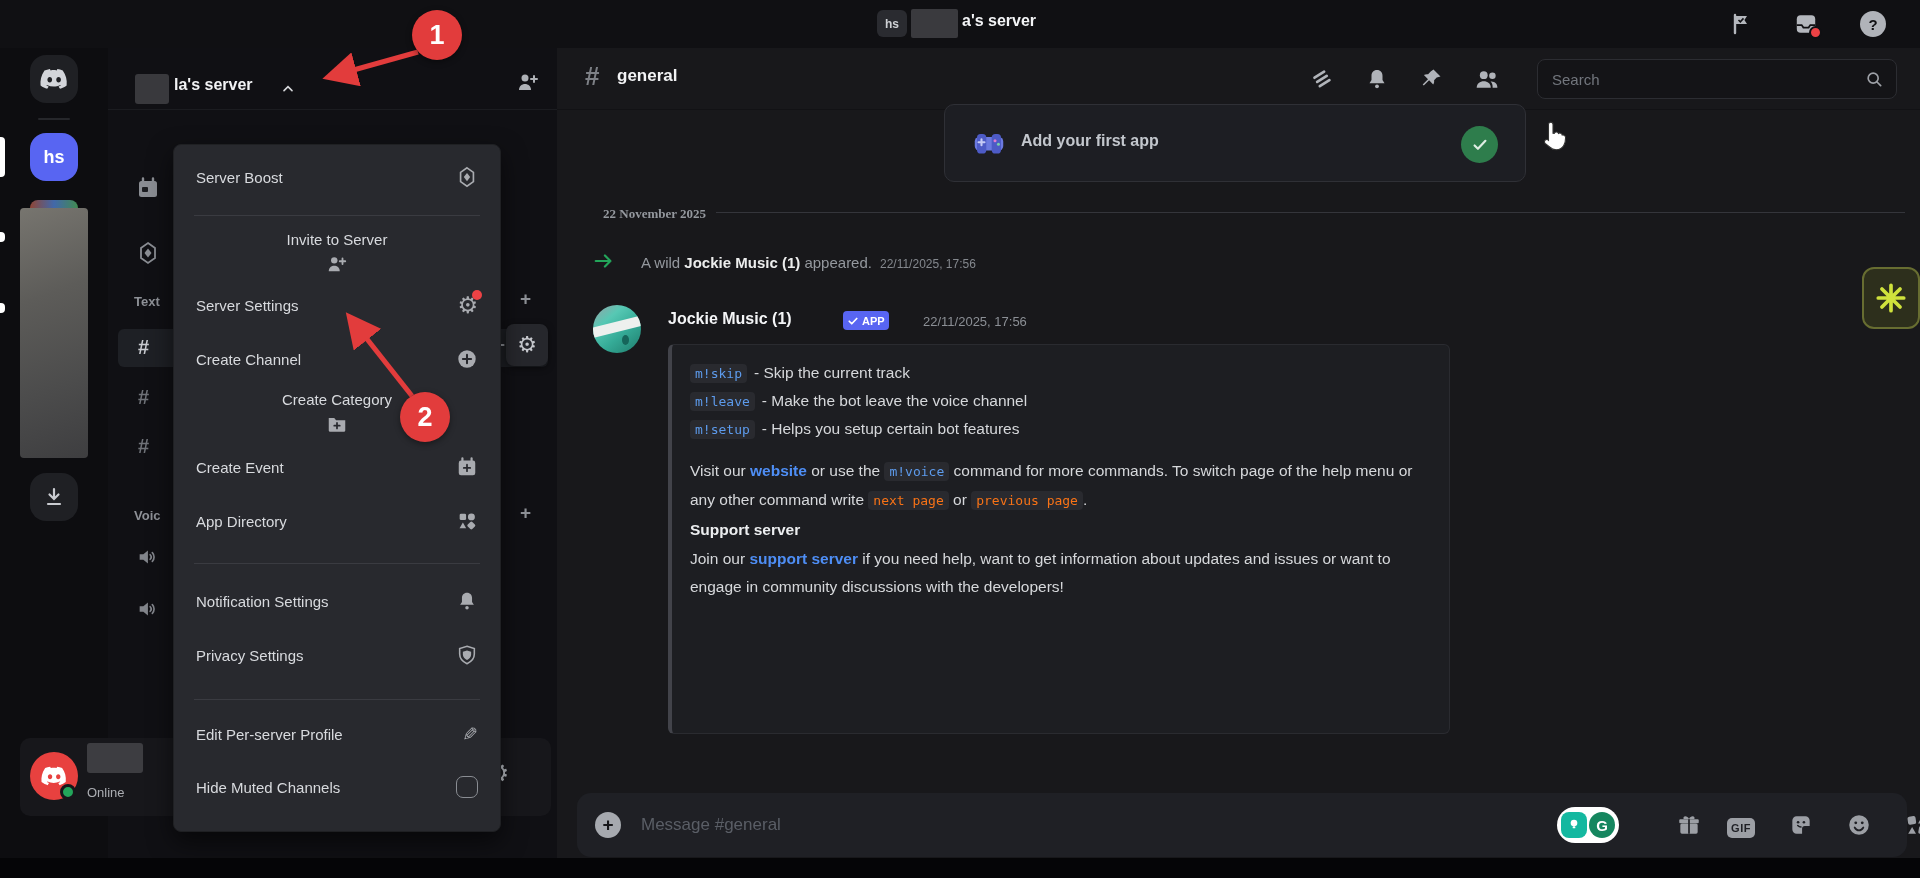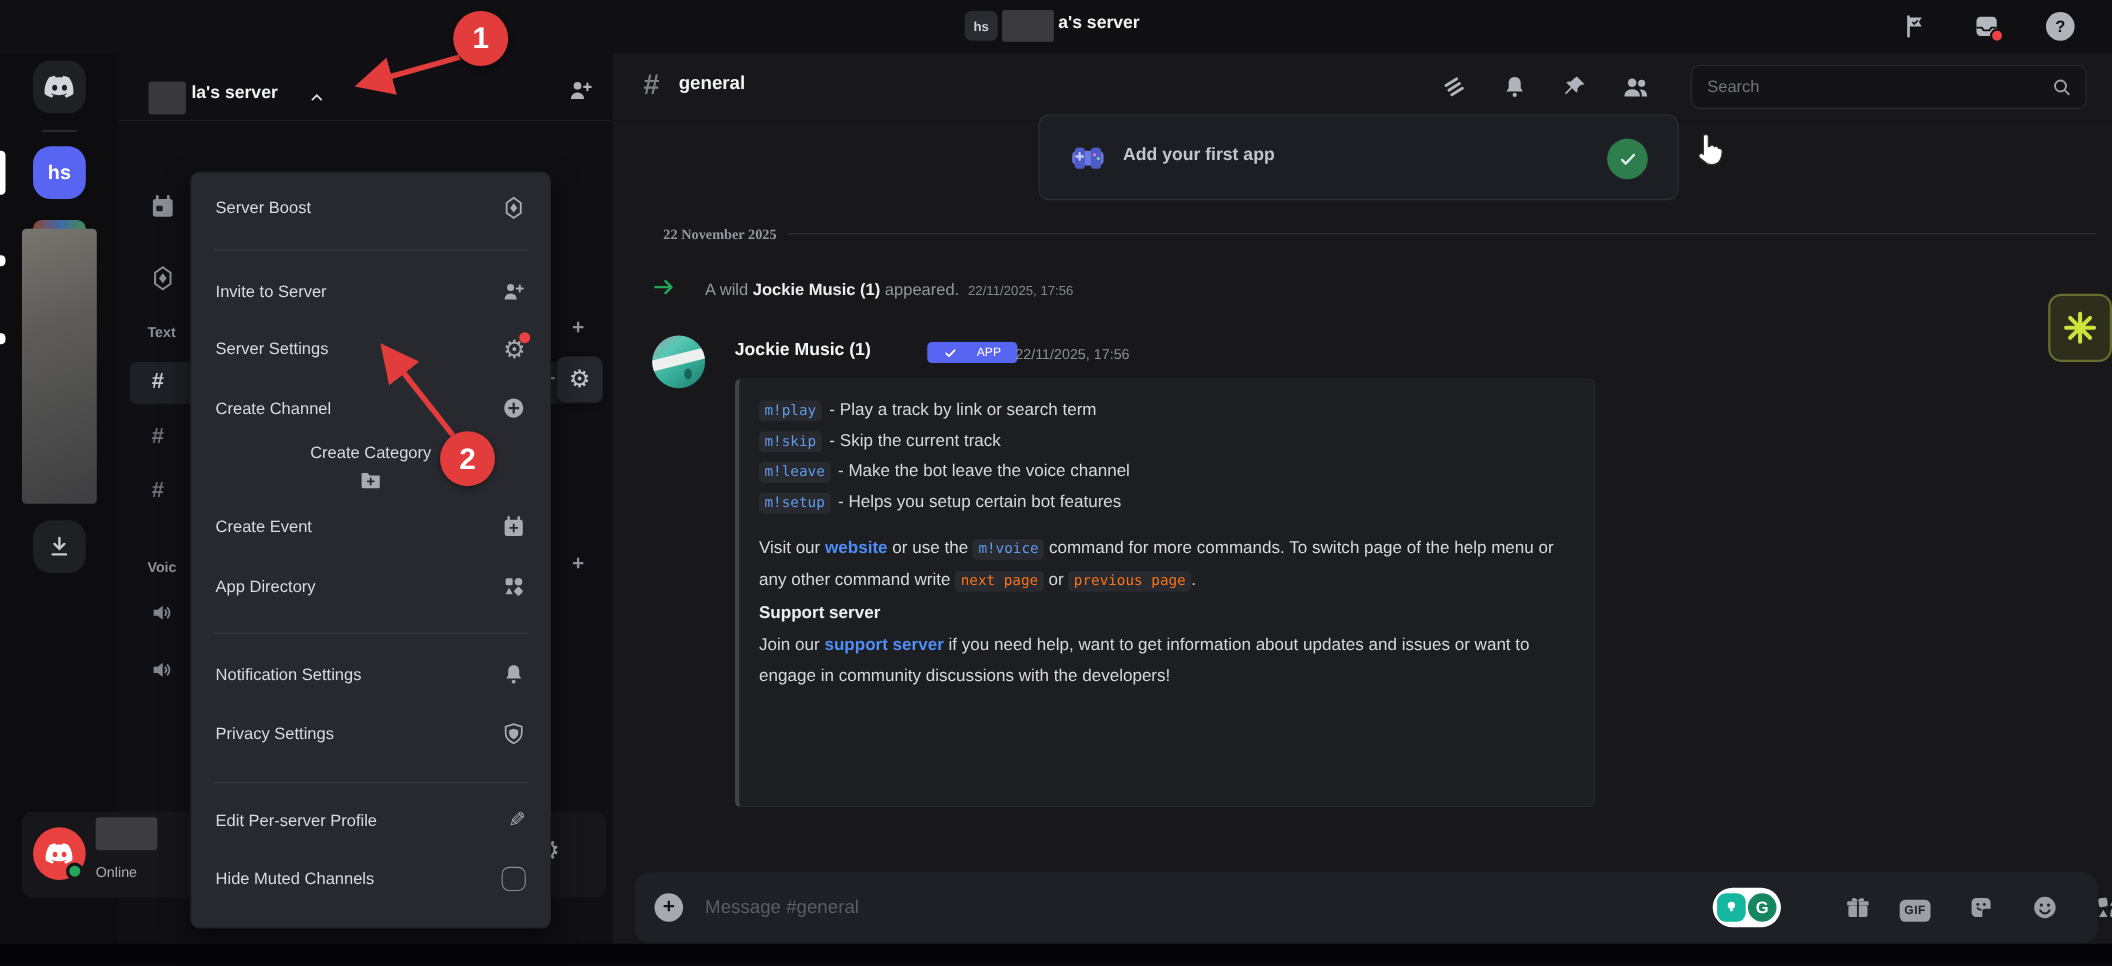--- a/index.html
+++ b/index.html
@@ -45,21 +45,21 @@
   
   #user-panel{left:20px;top:738px;width:531px;height:78px;background:#17171b;border-radius:10px;z-index:20;}
   .avatar-red{left:10px;top:14px;width:48px;height:48px;border-radius:50%;background:#e8413f;
     display:flex;align-items:center;justify-content:center;}
   .status-dot{left:40px;top:46px;width:16px;height:16px;border-radius:50%;background:#23a55a;border:3px solid #17171b;}
   .name-blur{left:67px;top:5px;width:56px;height:30px;background:#3d3d41;border-radius:3px;}
   .online-txt{left:67px;top:47px;color:#abadb2;font-size:13px;}
   .mic-pill{left:283px;top:18px;width:88px;height:44px;background:rgba(242,63,66,.12);border-radius:10px;}
 
   
-  #menu{left:173px;top:156px;width:328px;height:688px;background:#28292e;border:1px solid #1f2023;
+  #menu{left:173px;top:144px;width:328px;height:688px;background:#28292e;border:1px solid #1f2023;
     border-radius:8px;box-shadow:0 10px 24px rgba(0,0,0,.55);z-index:40;}
   .menu-item{position:absolute;left:8px;right:8px;height:44px;padding:0 14px;display:flex;
     align-items:center;justify-content:space-between;border-radius:4px;color:#d8dade;
     font-size:15px;font-weight:500;}
   .menu-div{position:absolute;left:20px;right:20px;height:1px;background:#3a3b41;}
   .mi-icon{position:relative;color:#a9abb0;}
   .mi-badge{position:absolute;right:-4px;top:-4px;width:10px;height:10px;border-radius:50%;background:#ed4245;}
   .checkbox{width:22px;height:22px;border:1.5px solid #8a8d93;border-radius:7px;}
   .pencil-glyph{font-size:19px;color:#a9abb0;transform:scaleX(-1);display:inline-block;}
 
@@ -92,21 +92,21 @@
   .sys-bold{color:#eceded;font-weight:bold;}
   .sys-time{color:#84888e;font-size:12px;margin-left:8px;}
 
   
   .msg-avatar{left:36px;top:257px;width:48px;height:48px;border-radius:50%;overflow:hidden;
     background:linear-gradient(140deg,#9aa0a6 0%,#57c8b4 30%,#35ab97 60%,#1f7c6c 100%);}
   .msg-avatar .band{position:absolute;left:-6px;top:16px;width:66px;height:10px;background:#eef0ee;transform:rotate(-14deg);}
   .msg-avatar .eye{position:absolute;left:29px;top:30px;width:7px;height:10px;border-radius:50%;background:#16655a;}
   .msg-author{left:111px;top:262px;color:#f4f5f7;font-size:16px;font-weight:bold;}
   .app-badge{left:286px;top:263px;height:19px;background:#5865f2;border-radius:4px;display:flex;
-    align-items:center;padding:0 15px;color:#fff;font-size:11px;font-weight:normal;gap:18px;}
+    align-items:center;padding:0 4px;color:#fff;font-size:11px;font-weight:bold;gap:3px;}
   .msg-time{left:366px;top:266px;color:#8b8f95;font-size:13px;}
 
   
   #embed{left:111px;top:296px;width:782px;min-height:390px;background:#1d1e22;border:1px solid #2a2b30;
     border-left:4px solid #42434a;border-radius:6px;padding:14px 20px 16px 18px;color:#d6d8db;font-size:15.5px;}
   #embed h4{margin:4px 0 6px 0;color:#eceef0;font-size:15.5px;}
   .cmd-line{line-height:27px;}
   .cmd-desc{margin-left:7px;}
   code{font-family:"DejaVu Sans Mono",monospace;font-size:13px;background:#292a2f;border-radius:4px;
     padding:2px 5px;color:#f97316;}
@@ -381,21 +381,20 @@
     <div class="abs msg-author">Jockie Music (1)</div>
     <div class="abs app-badge">
       <svg viewBox="0 0 24 24" width="12" height="12" fill="none" stroke="#fff" stroke-width="3.4" stroke-linecap="round" stroke-linejoin="round">
           <path d="M4.5 12.5l5 5L19.5 7"></path>
         </svg>
       <span>APP</span>
     </div>
     <div class="abs msg-time">22/11/2025, 17:56</div>
 
     <div id="embed" class="abs">
-      <div class="cmd-line"><code class="blue">m!play</code><span class="cmd-desc">- Play a track by link or search term</span></div>
       <div class="cmd-line"><code class="blue">m!skip</code><span class="cmd-desc">- Skip the current track</span></div>
       <div class="cmd-line"><code class="blue">m!leave</code><span class="cmd-desc">- Make the bot leave the voice channel</span></div>
       <div class="cmd-line"><code class="blue">m!setup</code><span class="cmd-desc">- Helps you setup certain bot features</span></div>
 
       <p class="embed-para"><span>Visit our </span><a class="lnk" href="#">website</a><span> or use the </span><code class="blue">m!voice</code><span> command for more commands. To switch page of the help menu or any other command write </span><code>next page</code><span> or </span><code>previous page</code><span>.</span></p>
 
       <h4>Support server</h4>
       <p class="embed-para2"><span>Join our </span><a class="lnk" href="#">support server</a><span> if you need help, want to get information about updates and issues or want to engage in community discussions with the developers!</span></p>
     </div>
 
@@ -453,21 +452,21 @@
     <div class="menu-item" style="top:10px;">
       <span>Server Boost</span>
       <span class="mi-icon ico">
         <svg viewBox="0 0 24 24" width="22" height="22">
             <path d="M12 2L19 7v10l-7 5-7-5V7z" fill="none" stroke="#a9abb0" stroke-width="1.8"></path>
             <path d="M12 7.5L15.5 12 12 16.5 8.5 12z" fill="#a9abb0"></path>
           </svg>
       </span>
     </div>
     <div class="menu-div" style="top:70px;"></div>
-    <div class="menu-item" style="top:86px;">
+    <div class="menu-item" style="top:86px;flex-direction:column;">
       <span>Invite to Server</span>
       <span class="mi-icon ico">
         <svg viewBox="0 0 24 24" width="22" height="22">
             <circle cx="9" cy="8" r="3.5" fill="#a9abb0"></circle>
             <path d="M3 20c0-4 3-6 6-6s6 2 6 6z" fill="#a9abb0"></path>
             <path d="M18 6v6M15 9h6" stroke="#a9abb0" stroke-width="2" stroke-linecap="round"></path>
           </svg>
       </span>
     </div>
     <div class="menu-item" style="top:138px;">

